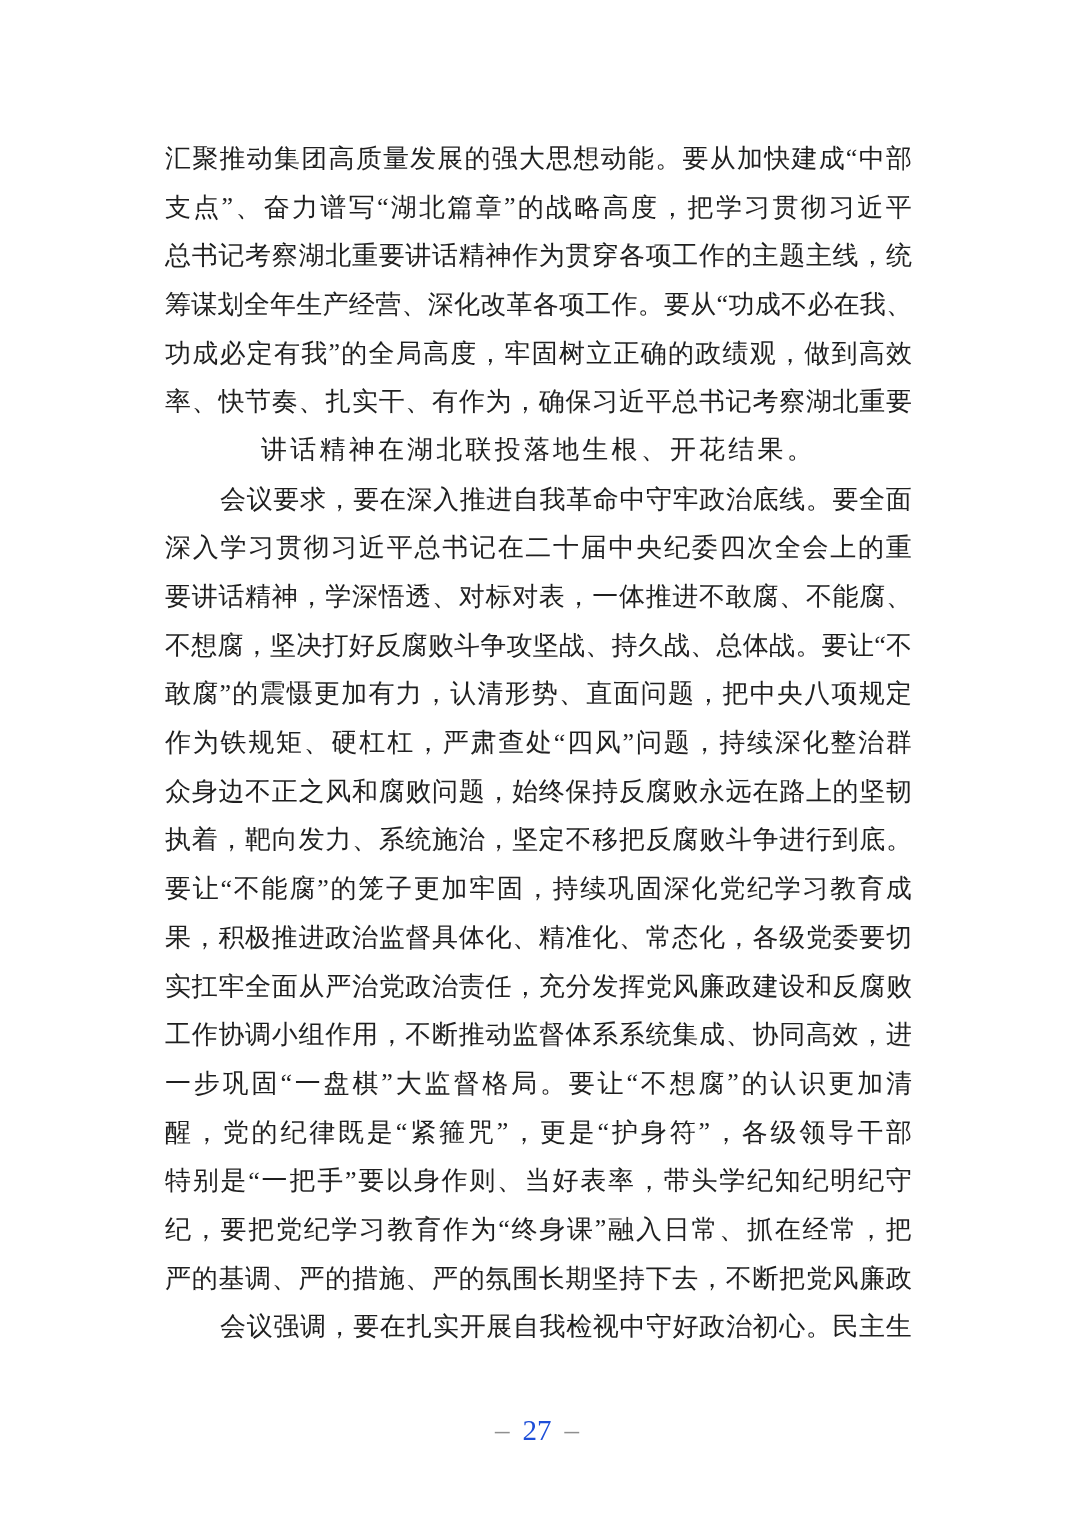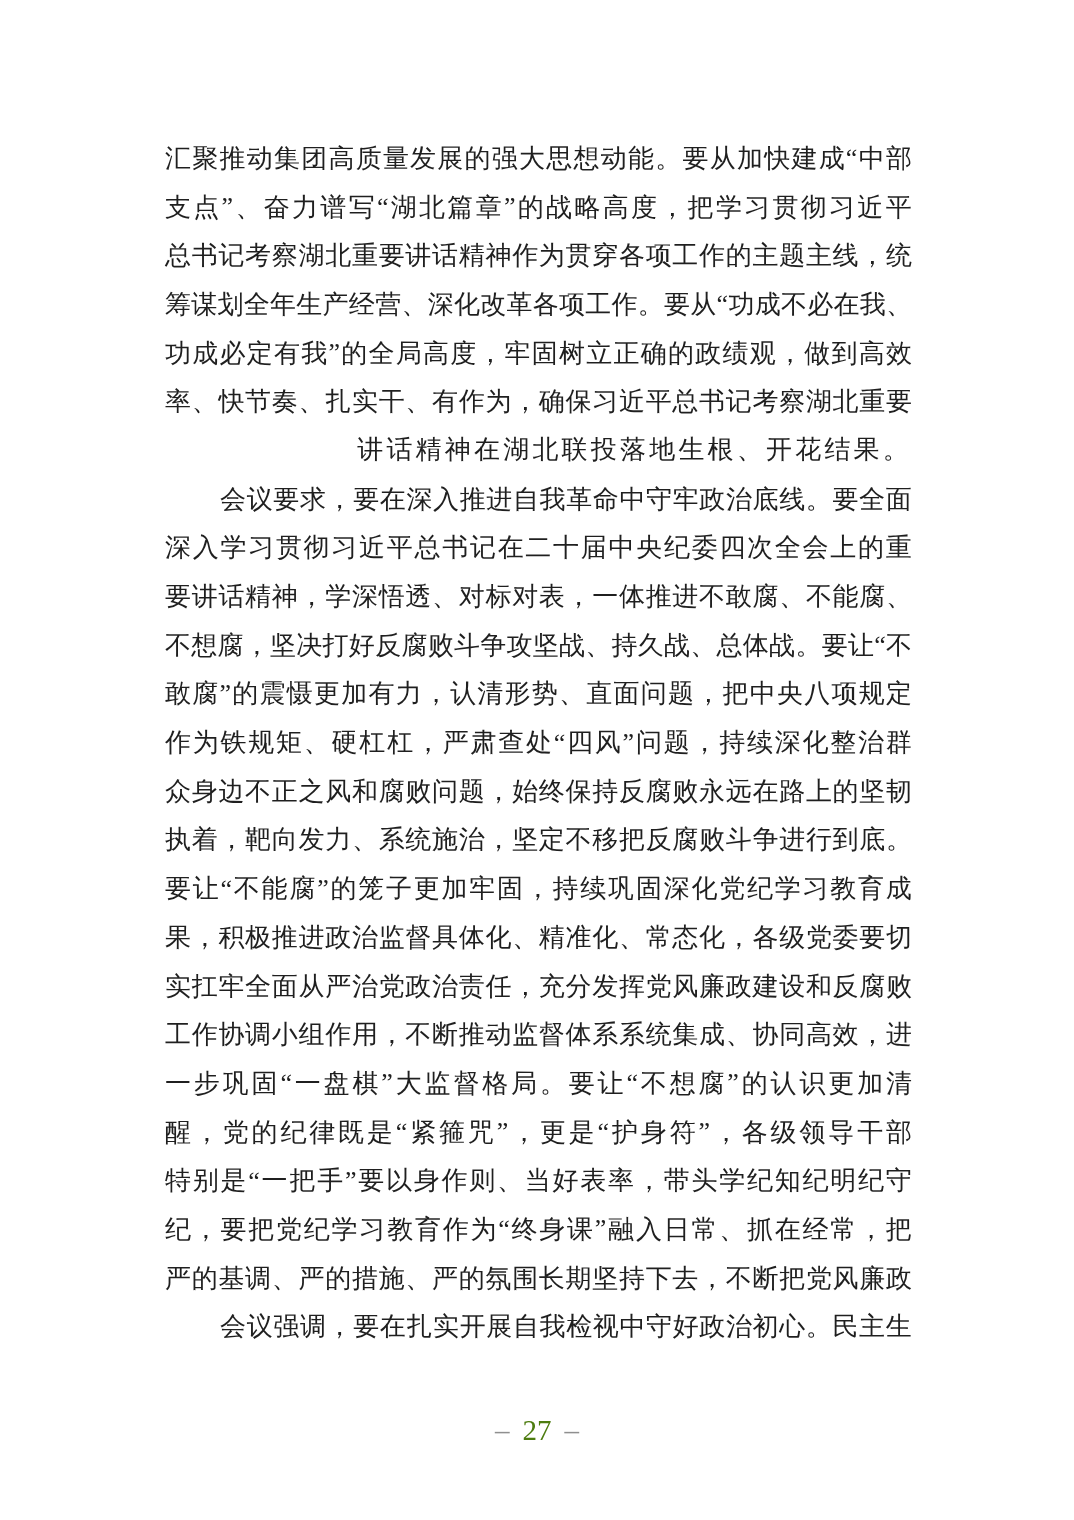--- a/index.html
+++ b/index.html
@@ -39,41 +39,41 @@
   }
   .line.fill span {
     display: inline-block;
     flex: 0 0 auto;
   }
   
   .line.plain {
     line-height: 48.7px;
     letter-spacing: 3.2px;
     white-space: nowrap;
-    text-align: right;
+    text-align: center;
   }
   
   .line.indent {
     padding-left: 55px;
   }
   .footer {
     position: absolute;
     top: 1410px;
     left: 0;
     width: 1074px;
     height: 40px;
     text-align: center;
     font-size: 29px;
     line-height: 40px;
   }
   .footer .dash {
     color: #8f8f8f;
   }
   .footer .num {
-    color: #4d7c0f;
+    color: #1d4ed8;
     margin: 0 13px;
   }
 </style>
 </head>
 <body>
 
 <div class="page">
   <div class="text-block" style="color: rgb(31, 31, 31);">
       <div class="line fill">
         <span>汇</span>

